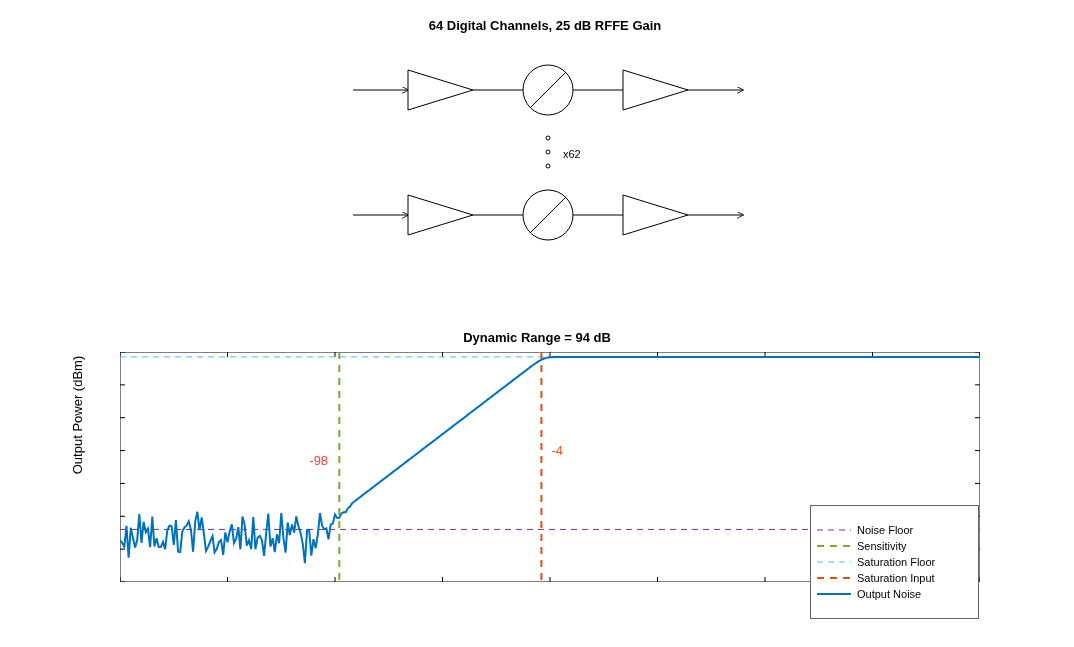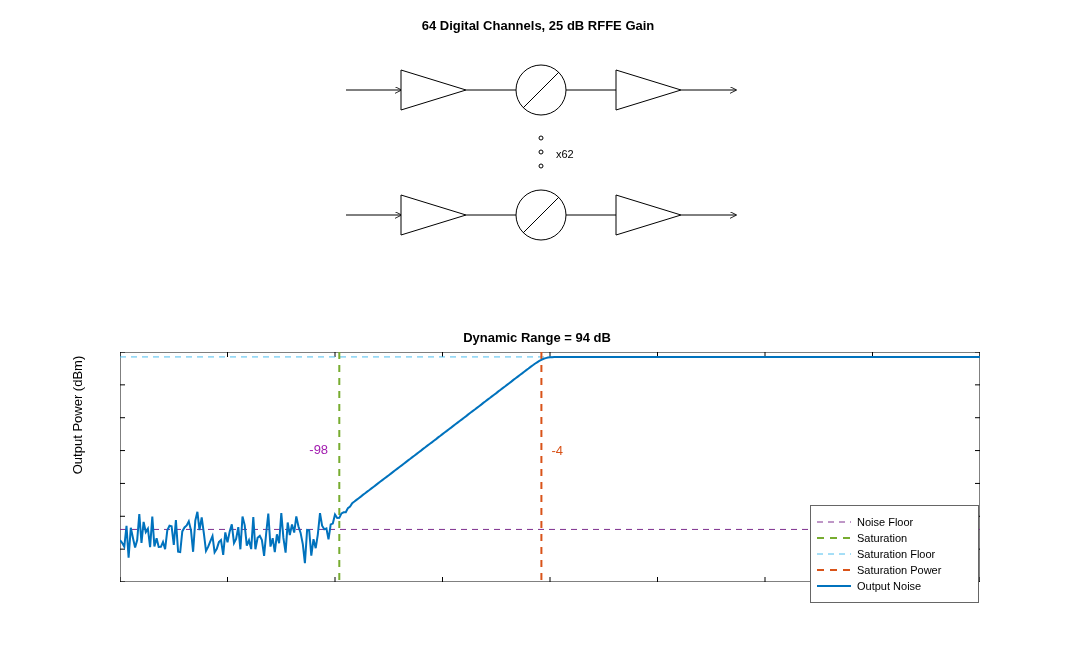--- a/index.html
+++ b/index.html
@@ -8,21 +8,21 @@
     width: 1074px;
     height: 647px;
     background: #fff;
     font-family: Helvetica, Arial, sans-serif;
     font-size: 13px;
     color: #000;
     position: relative;
   }
   .top-region {
     position: absolute;
-    left: 1px; top: 0;
+    left: 8px; top: 0;
     width: 986px;
     height: 290px;
   }
   .top-title {
     position: absolute;
     left: 0; top: 18px;
     width: 1074px;
     text-align: center;
     font-weight: bold;
   }
@@ -79,21 +79,21 @@
     text-align: center;
   }
   .legend {
     position: absolute;
     left: 810px;
     top: 175px;
     width: 155px;
     background: #fff;
     border: 0.5px solid #666;
     font-size: 11px;
-    padding: 8px 6px;
+    padding: 16px 6px;
   }
   .legend-row { display:flex; align-items:center; height:16px; }
   .legend-swatch { width: 34px; height:14px; margin-right:6px; flex-shrink:0; }
   .legend-swatch svg { width:34px; height:14px; }
   .ann-label {
     position: absolute;
     font-size: 13px;
   }
 </style>
 </head>
@@ -192,47 +192,47 @@
       <line x1="0" y1="0" x2="5" y2="0" class="tick"></line>
       <line x1="860" y1="0" x2="855" y2="0" class="tick"></line>
       <text x="-8" y="4" text-anchor="end" class="tick-label">60</text>
       <line x1="0" x2="860" y1="177.42857142857144" y2="177.42857142857144" stroke="#7e2f8e" stroke-width="1" stroke-dasharray="6,5"></line>
       <line x1="0" x2="860" y1="4.928571428571445" y2="4.928571428571445" stroke="#4dbeee" stroke-width="1" stroke-dasharray="6,5"></line>
       <line x1="219.3" x2="219.3" y1="0" y2="230" stroke="#77ac30" stroke-width="2" stroke-dasharray="7,6"></line>
       <line x1="421.4" x2="421.4" y1="0" y2="230" stroke="#d95319" stroke-width="2" stroke-dasharray="7,6"></line>
       <path d="M0.0,188.0 L2.1,190.8 L4.3,194.8 L6.5,173.9 L8.6,205.8 L10.8,175.8 L12.9,185.7 L15.1,195.6 L17.2,188.0 L19.3,162.2 L21.5,191.0 L23.6,169.9 L25.8,180.0 L27.9,176.6 L30.1,195.1 L32.3,164.6 L34.4,194.4 L36.6,186.2 L38.7,195.0 L40.9,194.8 L43.0,190.0 L45.1,197.2 L47.3,178.3 L49.5,173.7 L51.6,174.3 L53.8,193.0 L55.9,168.1 L58.1,199.6 L60.2,200.1 L62.3,179.4 L64.5,175.5 L66.7,173.5 L68.8,169.3 L71.0,178.3 L73.1,199.8 L75.3,168.6 L77.4,159.8 L79.5,178.1 L81.7,165.4 L83.9,181.6 L86.0,199.0 L88.1,194.9 L90.3,189.4 L92.5,184.1 L94.6,200.4 L96.8,196.9 L98.9,190.1 L101.0,188.1 L103.2,202.8 L105.3,180.4 L107.5,190.4 L109.7,179.4 L111.8,172.4 L114.0,191.1 L116.1,187.0 L118.3,175.1 L120.4,197.3 L122.5,164.5 L124.7,173.1 L126.8,193.7 L129.0,188.3 L131.2,197.1 L133.3,165.1 L135.4,197.2 L137.6,185.7 L139.8,183.9 L141.9,188.0 L144.1,203.8 L146.2,181.0 L148.3,161.6 L150.5,194.6 L152.7,186.2 L154.8,200.2 L156.9,182.3 L159.1,191.2 L161.3,161.1 L163.4,185.9 L165.6,200.7 L167.7,170.5 L169.8,183.1 L172.0,172.5 L174.2,180.6 L176.3,164.4 L178.4,174.3 L180.6,180.9 L182.8,192.1 L184.9,211.2 L187.1,177.9 L189.2,178.3 L191.3,203.7 L193.5,187.2 L195.7,196.2 L197.8,182.6 L200.0,161.1 L202.1,173.7 L204.3,177.3 L206.4,176.4 L208.5,187.4 L210.7,172.4 L212.8,171.6 L215.0,162.6 L217.2,166.0 L219.3,165.8 L221.5,161.4 L223.6,160.3 L225.8,160.3 L227.9,156.1 L230.1,154.5 L232.2,151.1 L234.4,149.5 L236.5,147.9 L238.7,146.2 L240.8,144.6 L242.9,142.9 L245.1,141.3 L247.2,139.6 L249.4,138.0 L251.5,136.4 L253.7,134.7 L255.8,133.1 L258.0,131.4 L260.1,129.8 L262.3,128.1 L264.4,126.5 L266.6,124.9 L268.8,123.2 L270.9,121.6 L273.1,119.9 L275.2,118.3 L277.4,116.6 L279.5,115.0 L281.7,113.4 L283.8,111.7 L285.9,110.1 L288.1,108.4 L290.3,106.8 L292.4,105.1 L294.6,103.5 L296.7,101.9 L298.8,100.2 L301.0,98.6 L303.1,96.9 L305.3,95.3 L307.4,93.6 L309.6,92.0 L311.8,90.4 L313.9,88.7 L316.1,87.1 L318.2,85.4 L320.4,83.8 L322.5,82.1 L324.6,80.5 L326.8,78.9 L328.9,77.2 L331.1,75.6 L333.3,73.9 L335.4,72.3 L337.6,70.6 L339.7,69.0 L341.9,67.4 L344.0,65.7 L346.2,64.1 L348.3,62.4 L350.4,60.8 L352.6,59.1 L354.8,57.5 L356.9,55.9 L359.1,54.2 L361.2,52.6 L363.3,50.9 L365.5,49.3 L367.6,47.6 L369.8,46.0 L371.9,44.4 L374.1,42.7 L376.3,41.1 L378.4,39.4 L380.6,37.8 L382.7,36.1 L384.9,34.5 L387.0,32.9 L389.2,31.2 L391.3,29.6 L393.4,27.9 L395.6,26.3 L397.8,24.6 L399.9,23.0 L402.1,21.4 L404.2,19.7 L406.3,18.1 L408.5,16.5 L410.6,14.9 L412.8,13.3 L414.9,11.7 L417.1,10.3 L419.3,8.9 L421.4,7.8 L423.6,6.8 L425.7,6.1 L427.9,5.6 L430.0,5.3 L432.1,5.2 L434.3,5.1 L436.4,5.0 L438.6,5.0 L440.7,5.0 L442.9,4.9 L445.0,4.9 L447.2,4.9 L449.3,4.9 L451.5,4.9 L453.6,4.9 L455.8,4.9 L457.9,4.9 L460.1,4.9 L462.3,4.9 L464.4,4.9 L466.6,4.9 L468.7,4.9 L470.8,4.9 L473.0,4.9 L475.1,4.9 L477.3,4.9 L479.4,4.9 L481.6,4.9 L483.8,4.9 L485.9,4.9 L488.1,4.9 L490.2,4.9 L492.4,4.9 L494.5,4.9 L496.7,4.9 L498.8,4.9 L500.9,4.9 L503.1,4.9 L505.3,4.9 L507.4,4.9 L509.6,4.9 L511.7,4.9 L513.9,4.9 L516.0,4.9 L518.1,4.9 L520.3,4.9 L522.5,4.9 L524.6,4.9 L526.8,4.9 L528.9,4.9 L531.1,4.9 L533.2,4.9 L535.4,4.9 L537.5,4.9 L539.6,4.9 L541.8,4.9 L543.9,4.9 L546.1,4.9 L548.3,4.9 L550.4,4.9 L552.5,4.9 L554.7,4.9 L556.9,4.9 L559.0,4.9 L561.1,4.9 L563.3,4.9 L565.4,4.9 L567.6,4.9 L569.8,4.9 L571.9,4.9 L574.0,4.9 L576.2,4.9 L578.4,4.9 L580.5,4.9 L582.6,4.9 L584.8,4.9 L587.0,4.9 L589.1,4.9 L591.3,4.9 L593.4,4.9 L595.5,4.9 L597.7,4.9 L599.9,4.9 L602.0,4.9 L604.1,4.9 L606.3,4.9 L608.5,4.9 L610.6,4.9 L612.8,4.9 L614.9,4.9 L617.1,4.9 L619.2,4.9 L621.4,4.9 L623.5,4.9 L625.6,4.9 L627.8,4.9 L630.0,4.9 L632.1,4.9 L634.3,4.9 L636.4,4.9 L638.6,4.9 L640.7,4.9 L642.9,4.9 L645.0,4.9 L647.1,4.9 L649.3,4.9 L651.4,4.9 L653.6,4.9 L655.8,4.9 L657.9,4.9 L660.0,4.9 L662.2,4.9 L664.4,4.9 L666.5,4.9 L668.6,4.9 L670.8,4.9 L672.9,4.9 L675.1,4.9 L677.3,4.9 L679.4,4.9 L681.5,4.9 L683.7,4.9 L685.9,4.9 L688.0,4.9 L690.1,4.9 L692.3,4.9 L694.5,4.9 L696.6,4.9 L698.8,4.9 L700.9,4.9 L703.0,4.9 L705.2,4.9 L707.4,4.9 L709.5,4.9 L711.6,4.9 L713.8,4.9 L716.0,4.9 L718.1,4.9 L720.3,4.9 L722.4,4.9 L724.6,4.9 L726.7,4.9 L728.9,4.9 L731.0,4.9 L733.1,4.9 L735.3,4.9 L737.5,4.9 L739.6,4.9 L741.8,4.9 L743.9,4.9 L746.1,4.9 L748.2,4.9 L750.4,4.9 L752.5,4.9 L754.6,4.9 L756.8,4.9 L758.9,4.9 L761.1,4.9 L763.3,4.9 L765.4,4.9 L767.5,4.9 L769.7,4.9 L771.9,4.9 L774.0,4.9 L776.1,4.9 L778.3,4.9 L780.4,4.9 L782.6,4.9 L784.8,4.9 L786.9,4.9 L789.0,4.9 L791.2,4.9 L793.4,4.9 L795.5,4.9 L797.6,4.9 L799.8,4.9 L802.0,4.9 L804.1,4.9 L806.3,4.9 L808.4,4.9 L810.5,4.9 L812.7,4.9 L814.9,4.9 L817.0,4.9 L819.1,4.9 L821.3,4.9 L823.5,4.9 L825.6,4.9 L827.8,4.9 L829.9,4.9 L832.1,4.9 L834.2,4.9 L836.4,4.9 L838.5,4.9 L840.6,4.9 L842.8,4.9 L845.0,4.9 L847.1,4.9 L849.3,4.9 L851.4,4.9 L853.6,4.9 L855.7,4.9 L857.9,4.9 L860.0,4.9 " fill="none" stroke="#0072bd" stroke-width="2"></path>
     </svg>
 
-  <span class="ann-label" id="ann-sens" style="color: #a21caf; left: 309.3px; top: 112px;">-98</span>
+  <span class="ann-label" id="ann-sens" style="color: #ef4444; left: 309.3px; top: 123px;">-98</span>
   <span class="ann-label" id="ann-sat" style="color: rgb(217, 83, 25); left: 551.4px; top: 112.571px;">-4</span>
 
   <div class="legend" id="legend">
       <div class="legend-row">
         <span class="legend-swatch"><svg>
             <line x1="0" y1="7" x2="34" y2="7" stroke="#7e2f8e" stroke-width="1" stroke-dasharray="6,5"></line>
           </svg></span>
         <span>Noise Floor</span>
       </div>
       <div class="legend-row">
         <span class="legend-swatch"><svg>
             <line x1="0" y1="7" x2="34" y2="7" stroke="#77ac30" stroke-width="2" stroke-dasharray="7,6"></line>
           </svg></span>
-        <span>Saturation</span>
+        <span>Sensitivity</span>
       </div>
       <div class="legend-row">
         <span class="legend-swatch"><svg>
             <line x1="0" y1="7" x2="34" y2="7" stroke="#4dbeee" stroke-width="1" stroke-dasharray="6,5"></line>
           </svg></span>
         <span>Saturation Floor</span>
       </div>
       <div class="legend-row">
         <span class="legend-swatch"><svg>
             <line x1="0" y1="7" x2="34" y2="7" stroke="#d95319" stroke-width="2" stroke-dasharray="7,6"></line>
           </svg></span>
-        <span>Saturation Power</span>
+        <span>Saturation Input</span>
       </div>
       <div class="legend-row">
         <span class="legend-swatch"><svg>
             <line x1="0" y1="7" x2="34" y2="7" stroke="#0072bd" stroke-width="2"></line>
           </svg></span>
         <span>Output Noise</span>
       </div>
     </div>
 </div>
 

